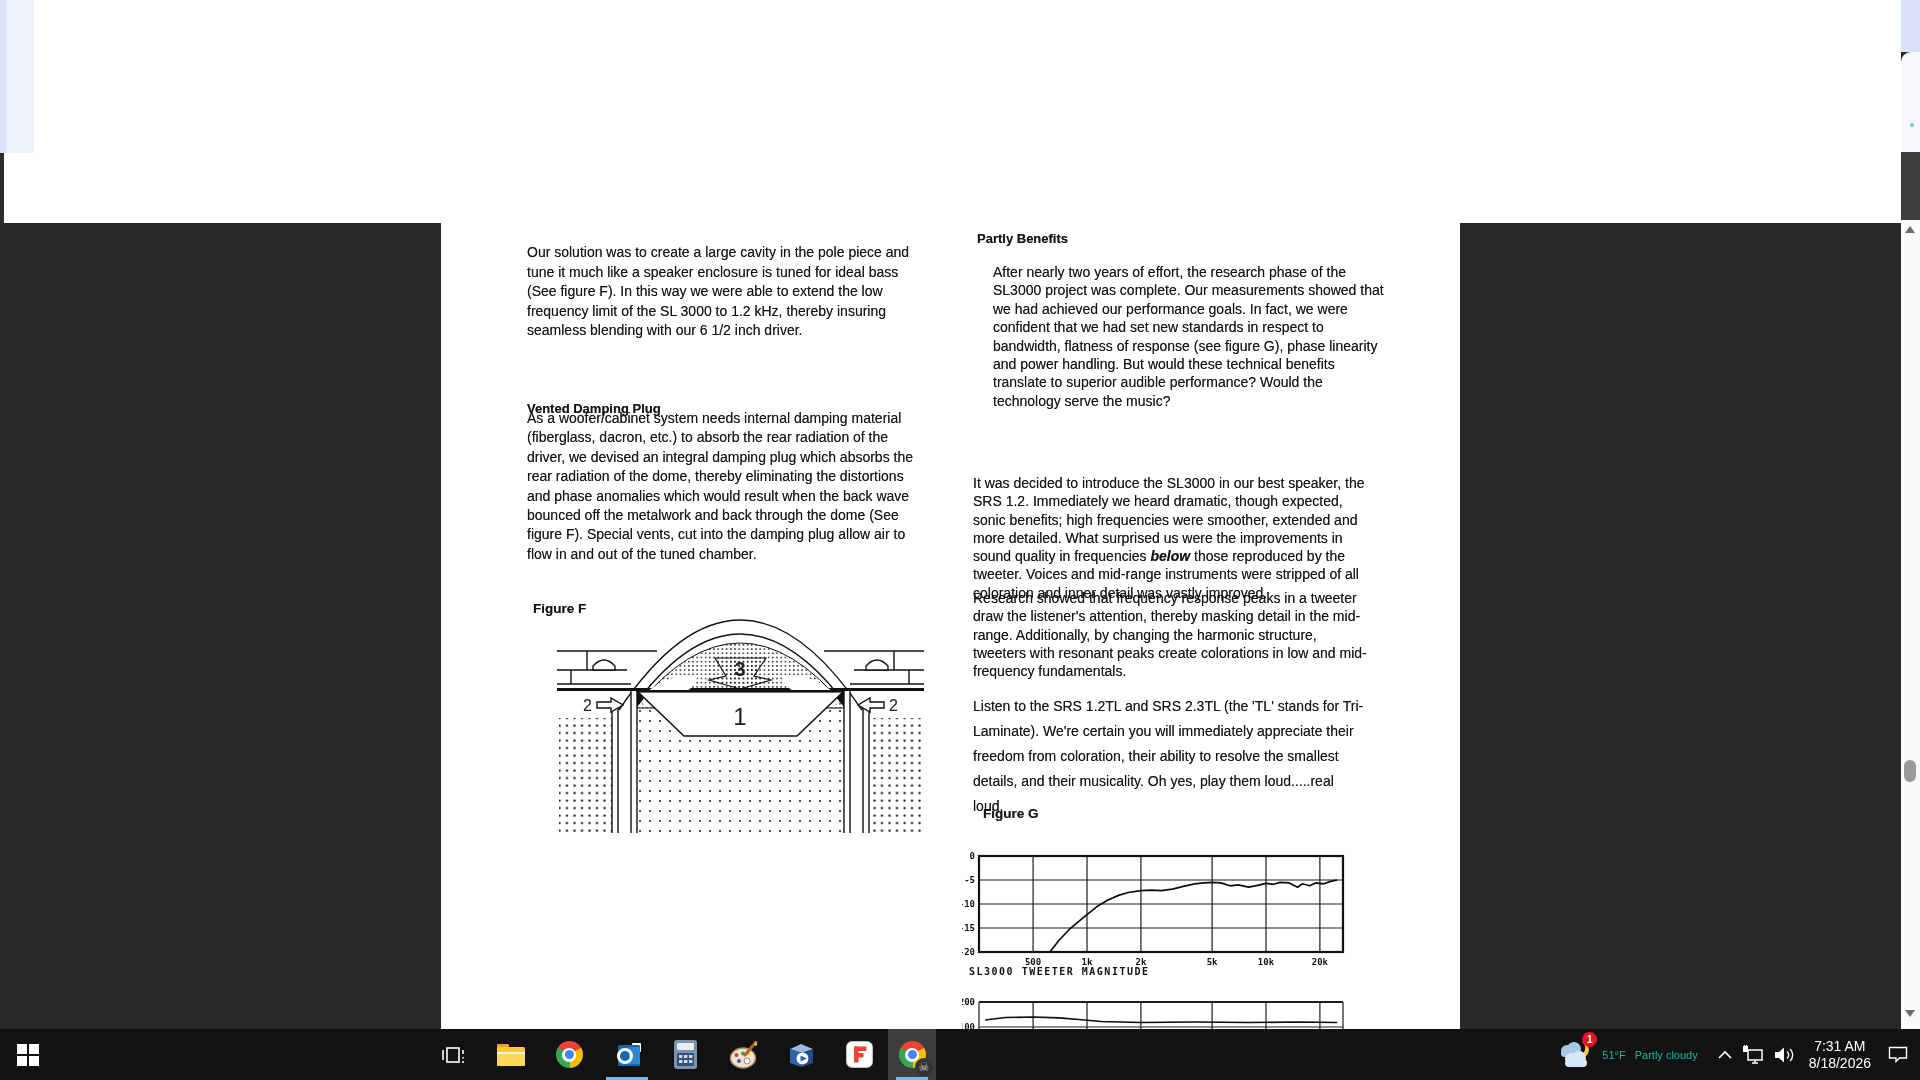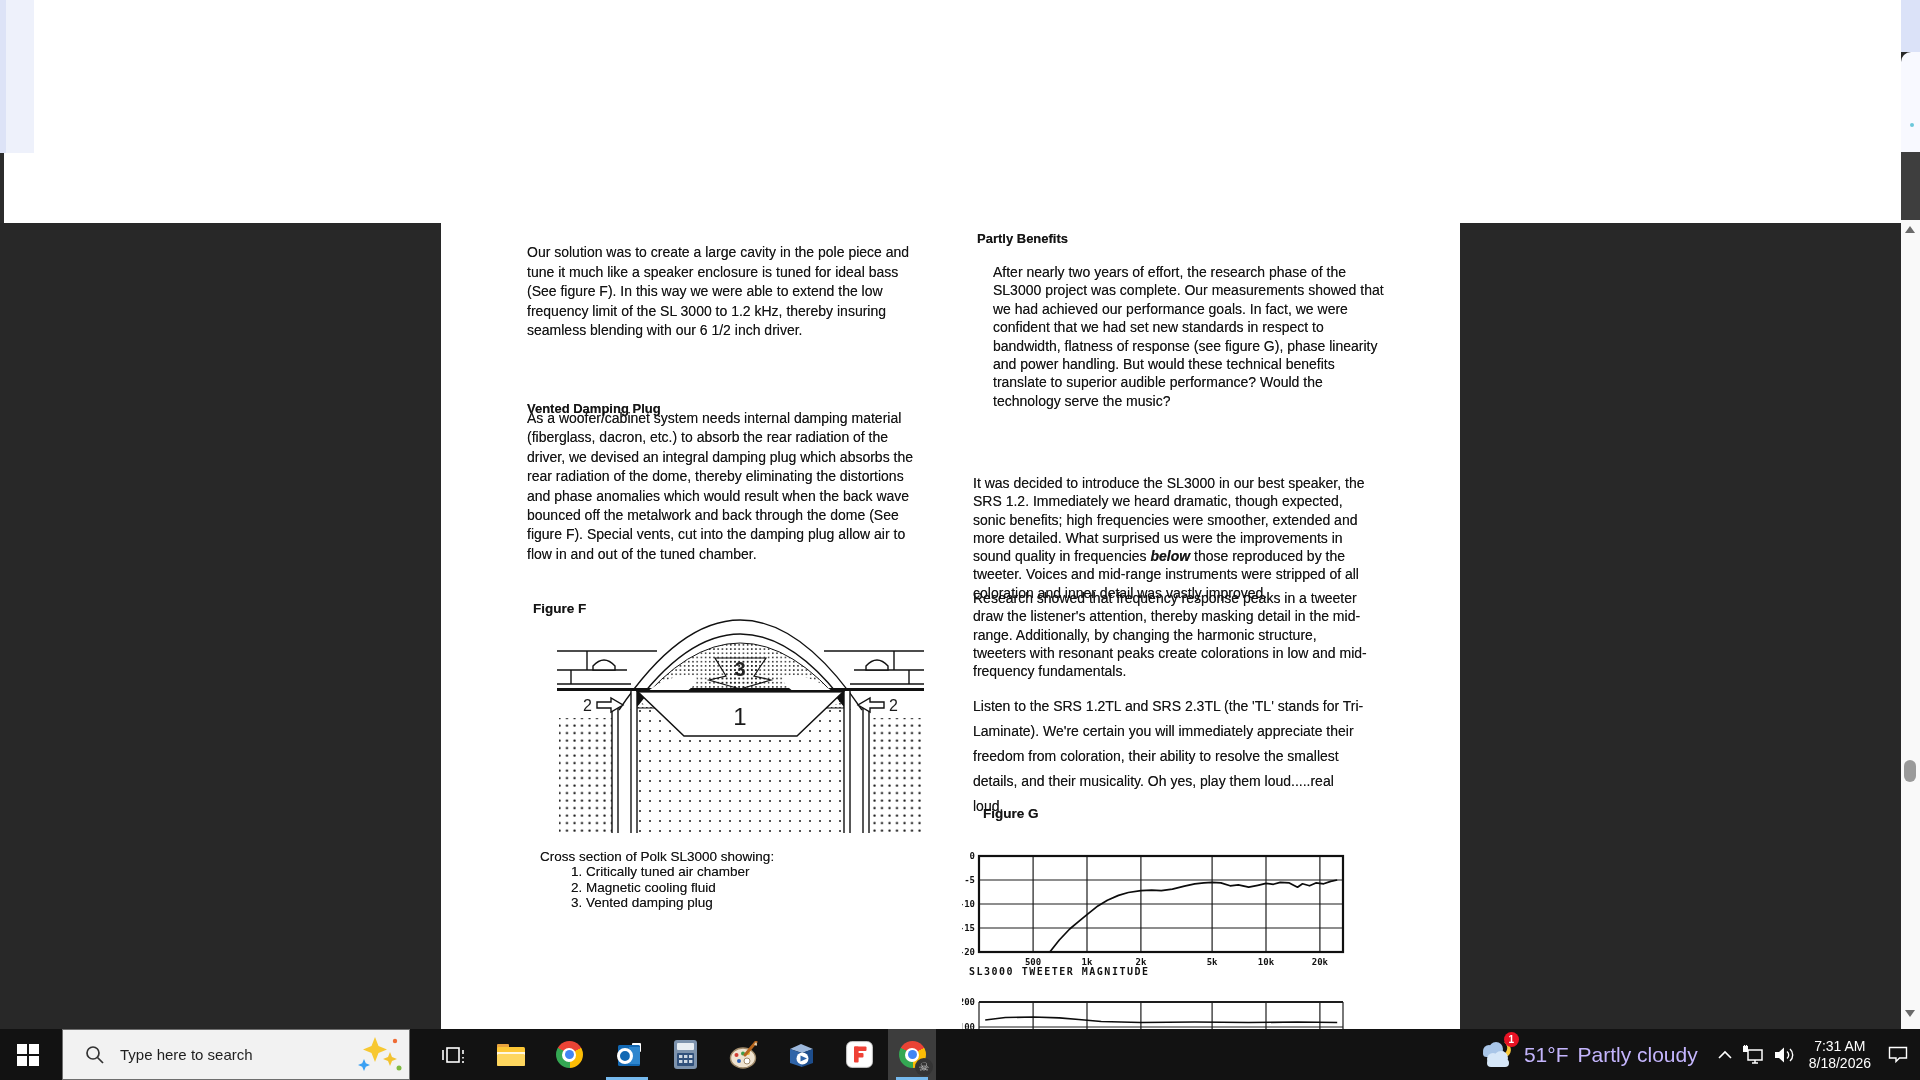--- a/index.html
+++ b/index.html
@@ -54,21 +54,21 @@
   #start{position:absolute;left:0;top:0;width:56px;height:51px;display:flex;align-items:center;justify-content:center;}
   #searchbox{position:absolute;left:62px;top:0;width:346px;height:49px;background:#f2f2f2;border:1px solid #6e6e6e;display:flex;align-items:center;}
   #searchbox .mag{margin-left:22px;}
   #searchbox .ph{margin-left:16px;font-size:15px;color:#1f1f1f;}
   #sparkles{position:absolute;right:6px;top:5px;}
   #apps{position:absolute;left:424px;top:0;height:51px;display:flex;}
   .tl{width:58px;height:51px;display:flex;align-items:center;justify-content:center;position:relative;}
   .tl.active{width:48px;background:#3d3d3d;}
   .ul{position:absolute;left:8px;right:8px;bottom:0;height:3px;background:#76b9ed;}
   #tray{position:absolute;right:0;top:0;height:51px;display:flex;align-items:center;gap:9px;padding-right:12px;}
-  #tray .txt{font-size:21px;color:#c4b5fd;}
+  #tray .txt{font-size:11px;color:#14b8a6;}
   #clock{text-align:center;font-size:14px;line-height:17px;margin-left:4px;}
   .wx{position:relative;}
   .badge{position:absolute;right:-4px;top:-5px;width:15px;height:15px;border-radius:50%;background:#e81224;color:#fff;font-size:10px;font-weight:bold;display:flex;align-items:center;justify-content:center;}
   .skull{position:absolute;right:3px;bottom:4px;width:18px;height:18px;border-radius:50%;background:#343434;color:#c4c4c4;font-size:12px;line-height:18px;text-align:center;}
 </style>
 </head>
 <body>
 
 <div id="screen">
 
@@ -151,26 +151,20 @@
       <polygon class="wt" points="80,73 287,73 240,118 127,118" stroke="#111" stroke-width="1.5"></polygon>
       <rect class="dkf" x="80" y="72" width="207" height="2.6"></rect>
       <text x="183" y="107" text-anchor="middle" font-size="24" fill="#1a1a1a">1</text>
 
       <text x="26" y="93" font-size="16" fill="#1a1a1a">2</text>
       <path class="dk wt" d="M40,84 h14 v-4 l12,7 l-12,7 v-4 h-14 Z" stroke-width="1.2"></path>
       <text x="332" y="93" font-size="16" fill="#1a1a1a">2</text>
       <path class="dk wt" d="M327,84 h-14 v-4 l-12,7 l12,7 v-4 h14 Z" stroke-width="1.2"></path>
     </svg>
 
-    <div class="abs scan" id="figf-caption">
-      <div>Cross section of Polk SL3000 showing:</div>
-      <div class="itm">1. Critically tuned air chamber</div>
-      <div class="itm">2. Magnetic cooling fluid</div>
-      <div class="itm">3. Vented damping plug</div>
-    </div>
 
     <div class="abs scan" id="rh1">Partly Benefits</div>
     <div class="abs col-text scan" id="rp1">After nearly two years of effort, the research phase of the SL3000 project was complete. Our measurements showed that we had achieved our performance goals. In fact, we were confident that we had set new standards in respect to bandwidth, flatness of response (see figure G), phase linearity and power handling. But would these technical benefits translate to superior audible performance? Would the technology serve the music?</div>
     <div class="abs col-text scan" id="rp2"><span>It was decided to introduce the SL3000 in our best speaker, the SRS 1.2. Immediately we heard dramatic, though expected, sonic benefits; high frequencies were smoother, extended and more detailed. What surprised us were the improvements in sound quality in frequencies </span><b><i><span>below</span></i></b><span> those reproduced by the tweeter. Voices and mid-range instruments were stripped of all coloration and inner detail was vastly improved.</span></div>
     <div class="abs col-text scan" id="rp3">Research showed that frequency response peaks in a tweeter draw the listener's attention, thereby masking detail in the mid-range. Additionally, by changing the harmonic structure, tweeters with resonant peaks create colorations in low and mid-frequency fundamentals.</div>
     <div class="abs col-text scan" id="rp4">Listen to the SRS 1.2TL and SRS 2.3TL (the 'TL' stands for Tri-Laminate). We're certain you will immediately appreciate their freedom from coloration, their ability to resolve the smallest details, and their musicality. Oh yes, play them loud.....real loud.</div>
     <div class="abs scan" id="figg-label">Figure G</div>
 
     <div class="abs" id="figg-wrap">
       <svg id="figG" width="400" height="182" viewBox="0 0 400 182">
@@ -224,34 +218,20 @@
 
   <div class="abs" id="taskbar">
     <div id="start">
       <svg width="22" height="22" viewBox="0 0 22 22">
         <rect x="0" y="0" width="10" height="10" fill="#fff"></rect>
           <rect x="12" y="0" width="10" height="10" fill="#fff"></rect>
         <rect x="0" y="12" width="10" height="10" fill="#fff"></rect>
           <rect x="12" y="12" width="10" height="10" fill="#fff"></rect>
       </svg>
     </div>
-    <div id="searchbox">
-      <svg class="mag" width="19" height="19" viewBox="0 0 19 19">
-        <circle cx="8" cy="8" r="6" fill="none" stroke="#333" stroke-width="1.7"></circle>
-        <line x1="12.5" y1="12.5" x2="18" y2="18" stroke="#333" stroke-width="1.7"></line>
-      </svg>
-      <span class="ph">Type here to search</span>
-      <svg id="sparkles" width="46" height="40" viewBox="0 0 46 40">
-        <path d="M18 2 L21.5 11 L30 14.5 L21.5 18 L18 27 L14.5 18 L6 14.5 L14.5 11 Z" fill="#f7c832"></path>
-        <path d="M33 17 L35 22 L40 24 L35 26 L33 31 L31 26 L26 24 L31 22 Z" fill="#f2c230"></path>
-        <path d="M7 24 L8.8 28.2 L13 30 L8.8 31.8 L7 36 L5.2 31.8 L1 30 L5.2 28.2 Z" fill="#3aa0f3"></path>
-        <circle cx="38" cy="6" r="2.2" fill="#ef6c35"></circle>
-        <circle cx="42" cy="33" r="2.5" fill="#7fba42"></circle>
-      </svg>
-    </div>
 
     <div id="apps">
       <div class="tl">
         <svg width="26" height="26" viewBox="0 0 26 26">
           <rect x="7" y="6" width="12" height="14" fill="none" stroke="#fff" stroke-width="1.6"></rect>
           <line x1="3" y1="8" x2="3" y2="18" stroke="#fff" stroke-width="1.6"></line>
           <line x1="23" y1="8" x2="23" y2="12" stroke="#fff" stroke-width="1.6"></line>
           <line x1="23" y1="15" x2="23" y2="16.5" stroke="#fff" stroke-width="1.6"></line>
           <line x1="23" y1="19" x2="23" y2="21" stroke="#fff" stroke-width="1.6"></line>
         </svg>

